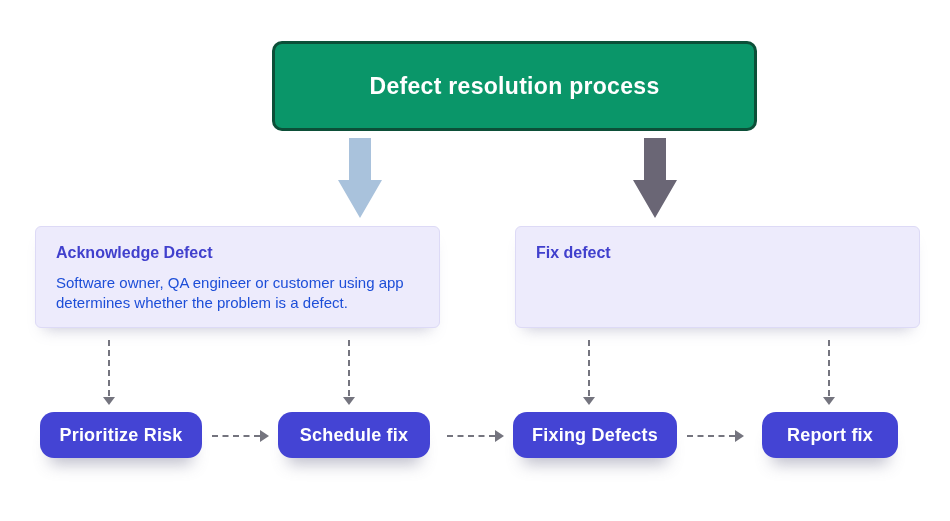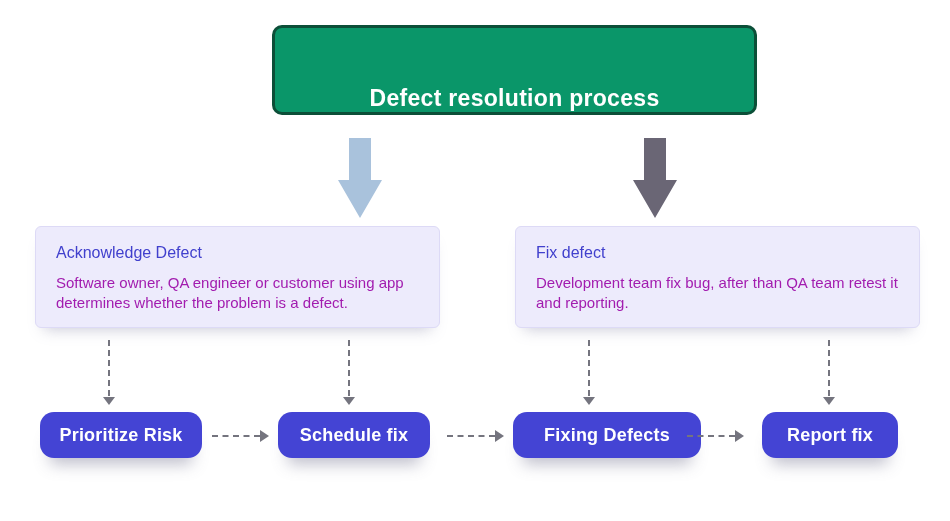--- a/index.html
+++ b/index.html
@@ -6,45 +6,45 @@
   *{box-sizing:border-box;}
   .canvas{
     position:relative;
     width:950px;height:521px;
     background:#ffffff;
     font-family:"Liberation Sans","DejaVu Sans",sans-serif;
     overflow:hidden;
   }
   
   .title-box{
-    position:absolute;left:272px;top:25px;width:485px;height:90px;
+    position:absolute;left:272px;top:41px;width:485px;height:90px;
     background:#0A9669;border:3px solid #0C4F38;border-radius:10px;
-    display:flex;align-items:flex-end;justify-content:center;
+    display:flex;align-items:center;justify-content:center;
   }
   .title-box .label{
     color:#ffffff;font-size:23px;font-weight:bold;letter-spacing:.3px;
   }
   
   .block-arrow{position:absolute;width:44px;height:80px;}
   .block-arrow.left{left:338px;top:138px;}
   .block-arrow.right{left:633px;top:138px;}
   
   .stage-box{
     position:absolute;top:226px;width:405px;height:102px;
     background:#EDEBFC;border:1px solid #DDDAF6;border-radius:6px;
     padding:17px 20px 0 20px;
     box-shadow:0 10px 14px -9px rgba(130,130,165,.45);
   }
   .stage-box.one{left:35px;}
   .stage-box.two{left:515px;}
   .stage-title{
-    color:#4140CD;font-size:16px;font-weight:normal;margin:0 0 11px 0;
+    color:#4140CD;font-size:16px;font-weight:bold;margin:0 0 11px 0;
   }
   .stage-desc{
-    color:#a21caf;font-size:15px;line-height:1.32;margin:0;
+    color:#1d4ed8;font-size:15px;line-height:1.32;margin:0;
   }
   
   .vconn{position:absolute;top:340px;width:12px;height:66px;}
   .vconn .line{
     position:absolute;left:5px;top:0;height:56px;width:0;
     border-left:2px dashed #74747E;
   }
   .vconn .head{
     position:absolute;left:0;top:57px;width:0;height:0;
     border-left:6px solid transparent;border-right:6px solid transparent;
@@ -64,21 +64,21 @@
   
   .pill{
     position:absolute;top:412px;height:46px;
     background:#4444D4;border-radius:14px;
     display:flex;align-items:center;justify-content:center;
     box-shadow:0 16px 16px -10px rgba(110,110,140,.45);
   }
   .pill .label{color:#ffffff;font-size:18px;font-weight:700;letter-spacing:.2px;}
   .pill.p1{left:40px;width:162px;}
   .pill.p2{left:278px;width:152px;}
-  .pill.p3{left:513px;width:188px;}
+  .pill.p3{left:513px;width:164px;}
   .pill.p4{left:762px;width:136px;}
 </style>
 </head>
 <body>
 
 <div class="canvas">
 
   <div class="title-box">
     <span class="label">Defect resolution process</span>
   </div>
@@ -89,21 +89,20 @@
   <svg class="block-arrow right" viewBox="0 0 44 80">
     <polygon points="11,0 33,0 33,42 44,42 22,80 0,42 11,42" fill="#6A6675"></polygon>
   </svg>
 
   <div class="stage-box one">
     <p class="stage-title">Acknowledge Defect</p>
     <p class="stage-desc">Software owner, QA engineer or customer using app determines whether the problem is a defect.</p>
   </div>
   <div class="stage-box two">
     <p class="stage-title">Fix defect</p>
-    <p class="stage-desc">Development team fix bug, after than QA team retest it and reporting.</p>
   </div>
 
   <div class="vconn" style="left:103px">
     <div class="line"></div>
     <div class="head"></div>
   </div>
   <div class="vconn" style="left:343px">
     <div class="line"></div>
     <div class="head"></div>
   </div>

